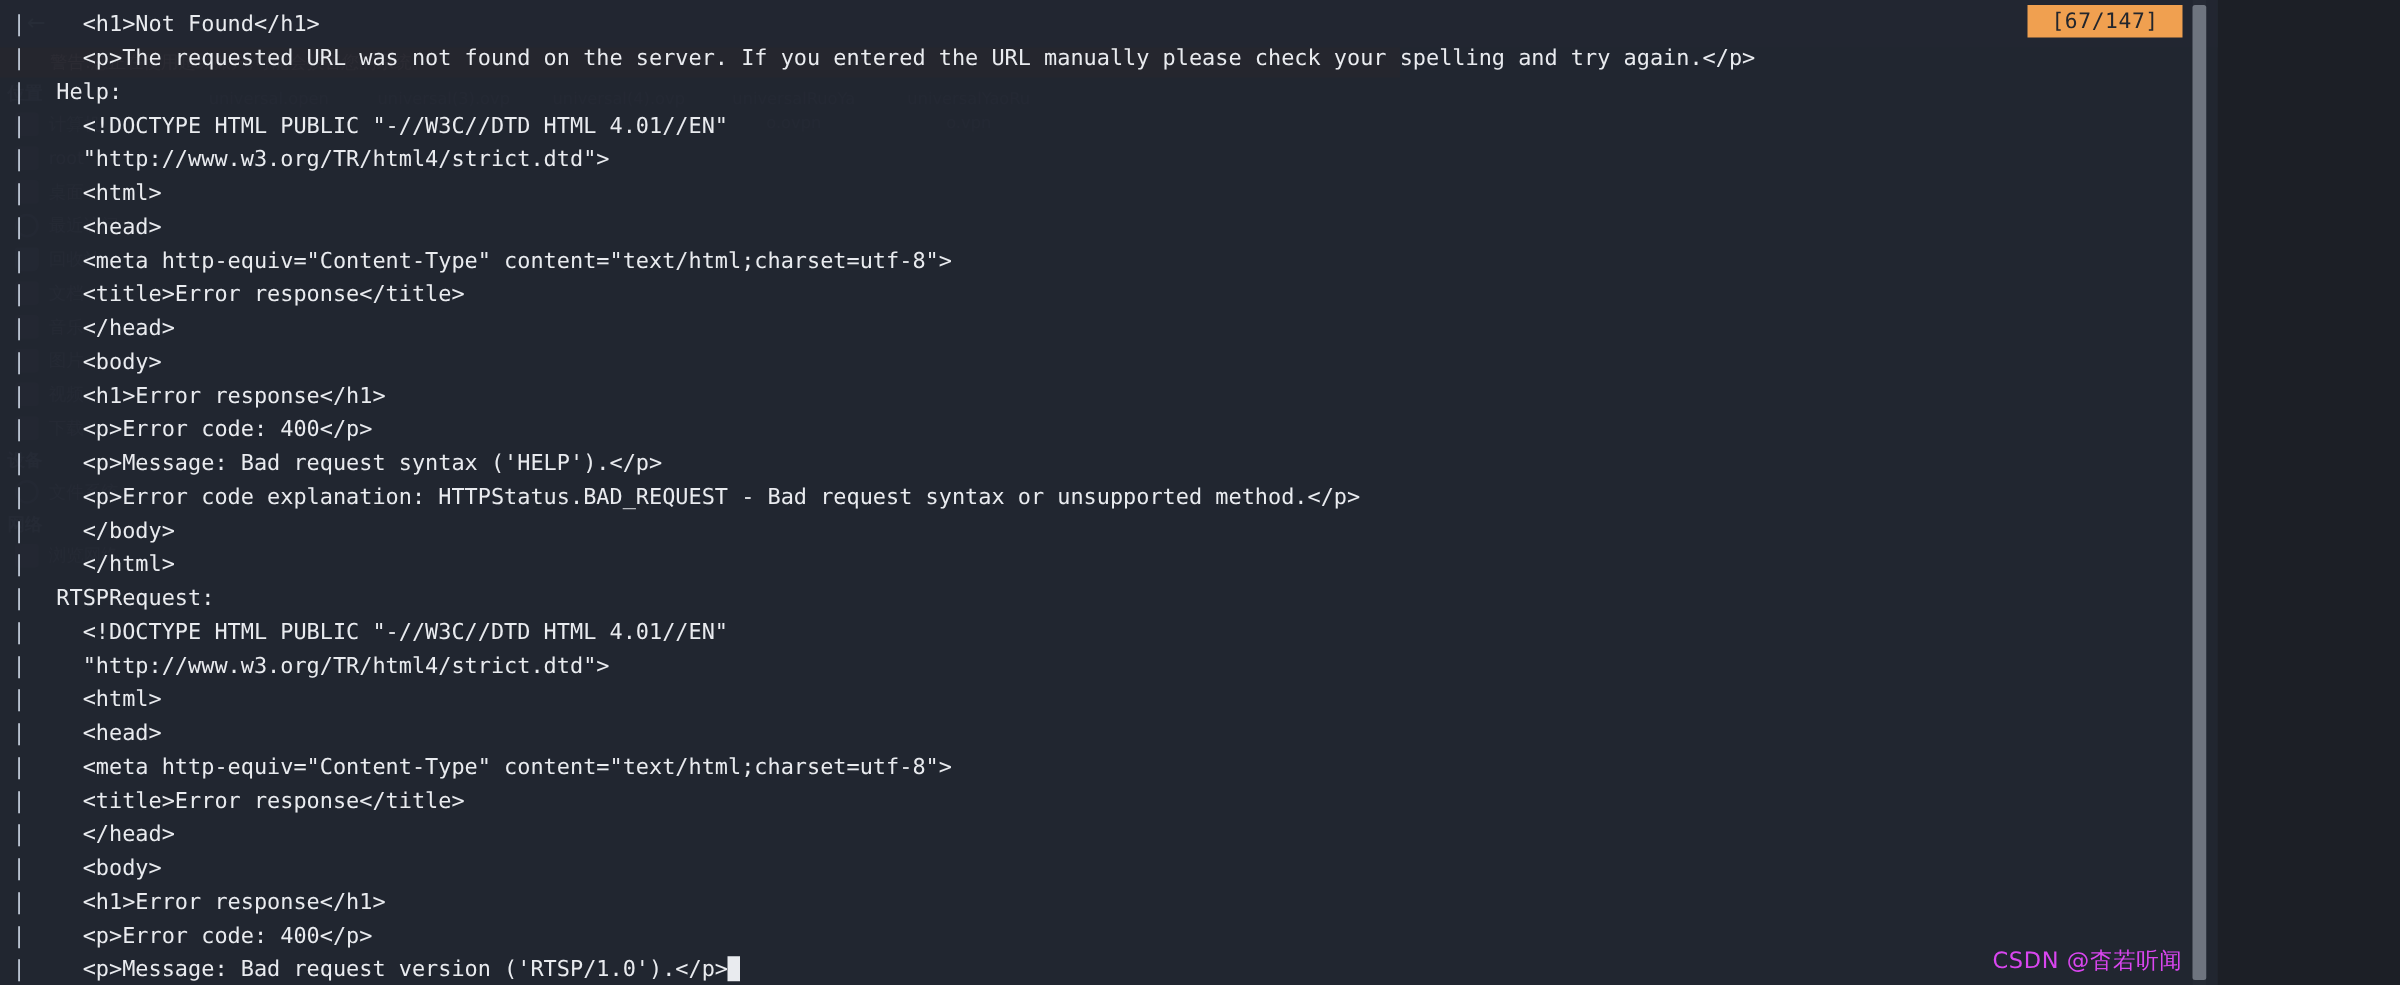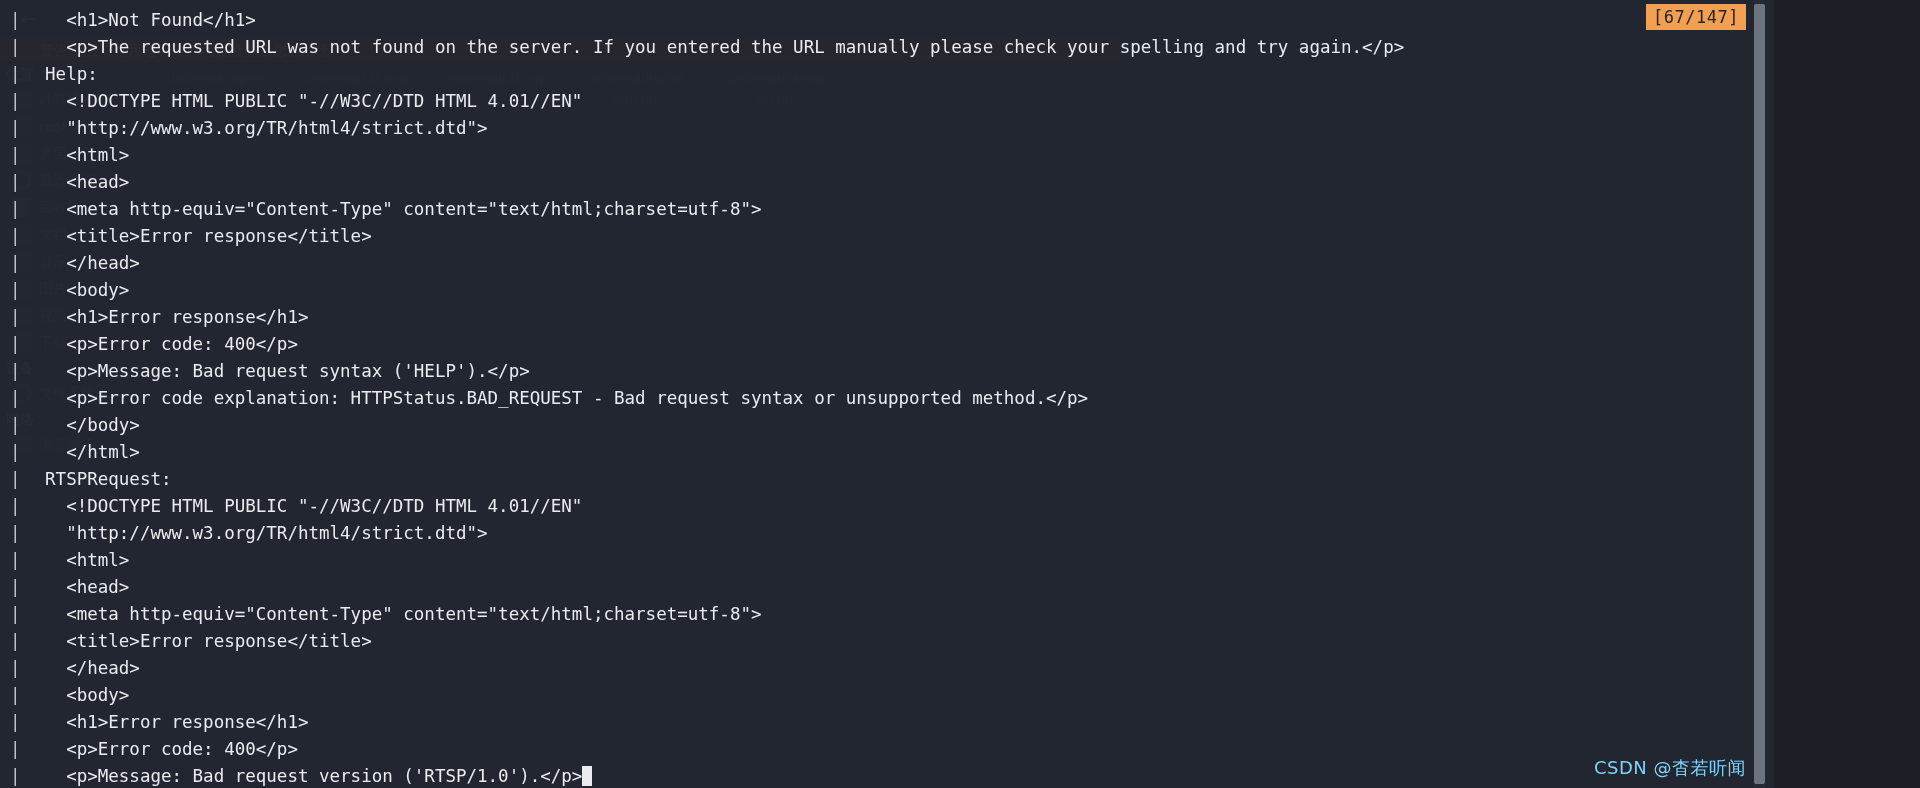--- a/index.html
+++ b/index.html
@@ -167,21 +167,21 @@
   
   #badge {
     position: absolute;
     top: 4px;
     right: 28px;
     background: #f0a050;
     color: #23262d;
     font-family: "DejaVu Sans Mono", "Liberation Mono", monospace;
     font-size: 17px;
     line-height: 24px;
-    padding: 1px 7px;
+    padding: 1px 19px;
     letter-spacing: 0.5px;
   }
 
   
   #scrollbar-track {
     position: absolute;
     top: 0; right: 9px;
     width: 11px;
     height: 788px;
     background: rgba(255,255,255,0.02);
@@ -193,21 +193,21 @@
     height: 780px;
     background: #6e747f;
     border-radius: 2px;
   }
 
   
   #watermark {
     position: absolute;
     right: 28px;
     bottom: 8px;
-    color: #7dd3fc;
+    color: #d946ef;
     font-family: "DejaVu Sans", "Liberation Sans", sans-serif;
     font-size: 18px;
     letter-spacing: 0.5px;
   }
 </style>
 </head>
 <body>
 
 <div id="screen">
 

